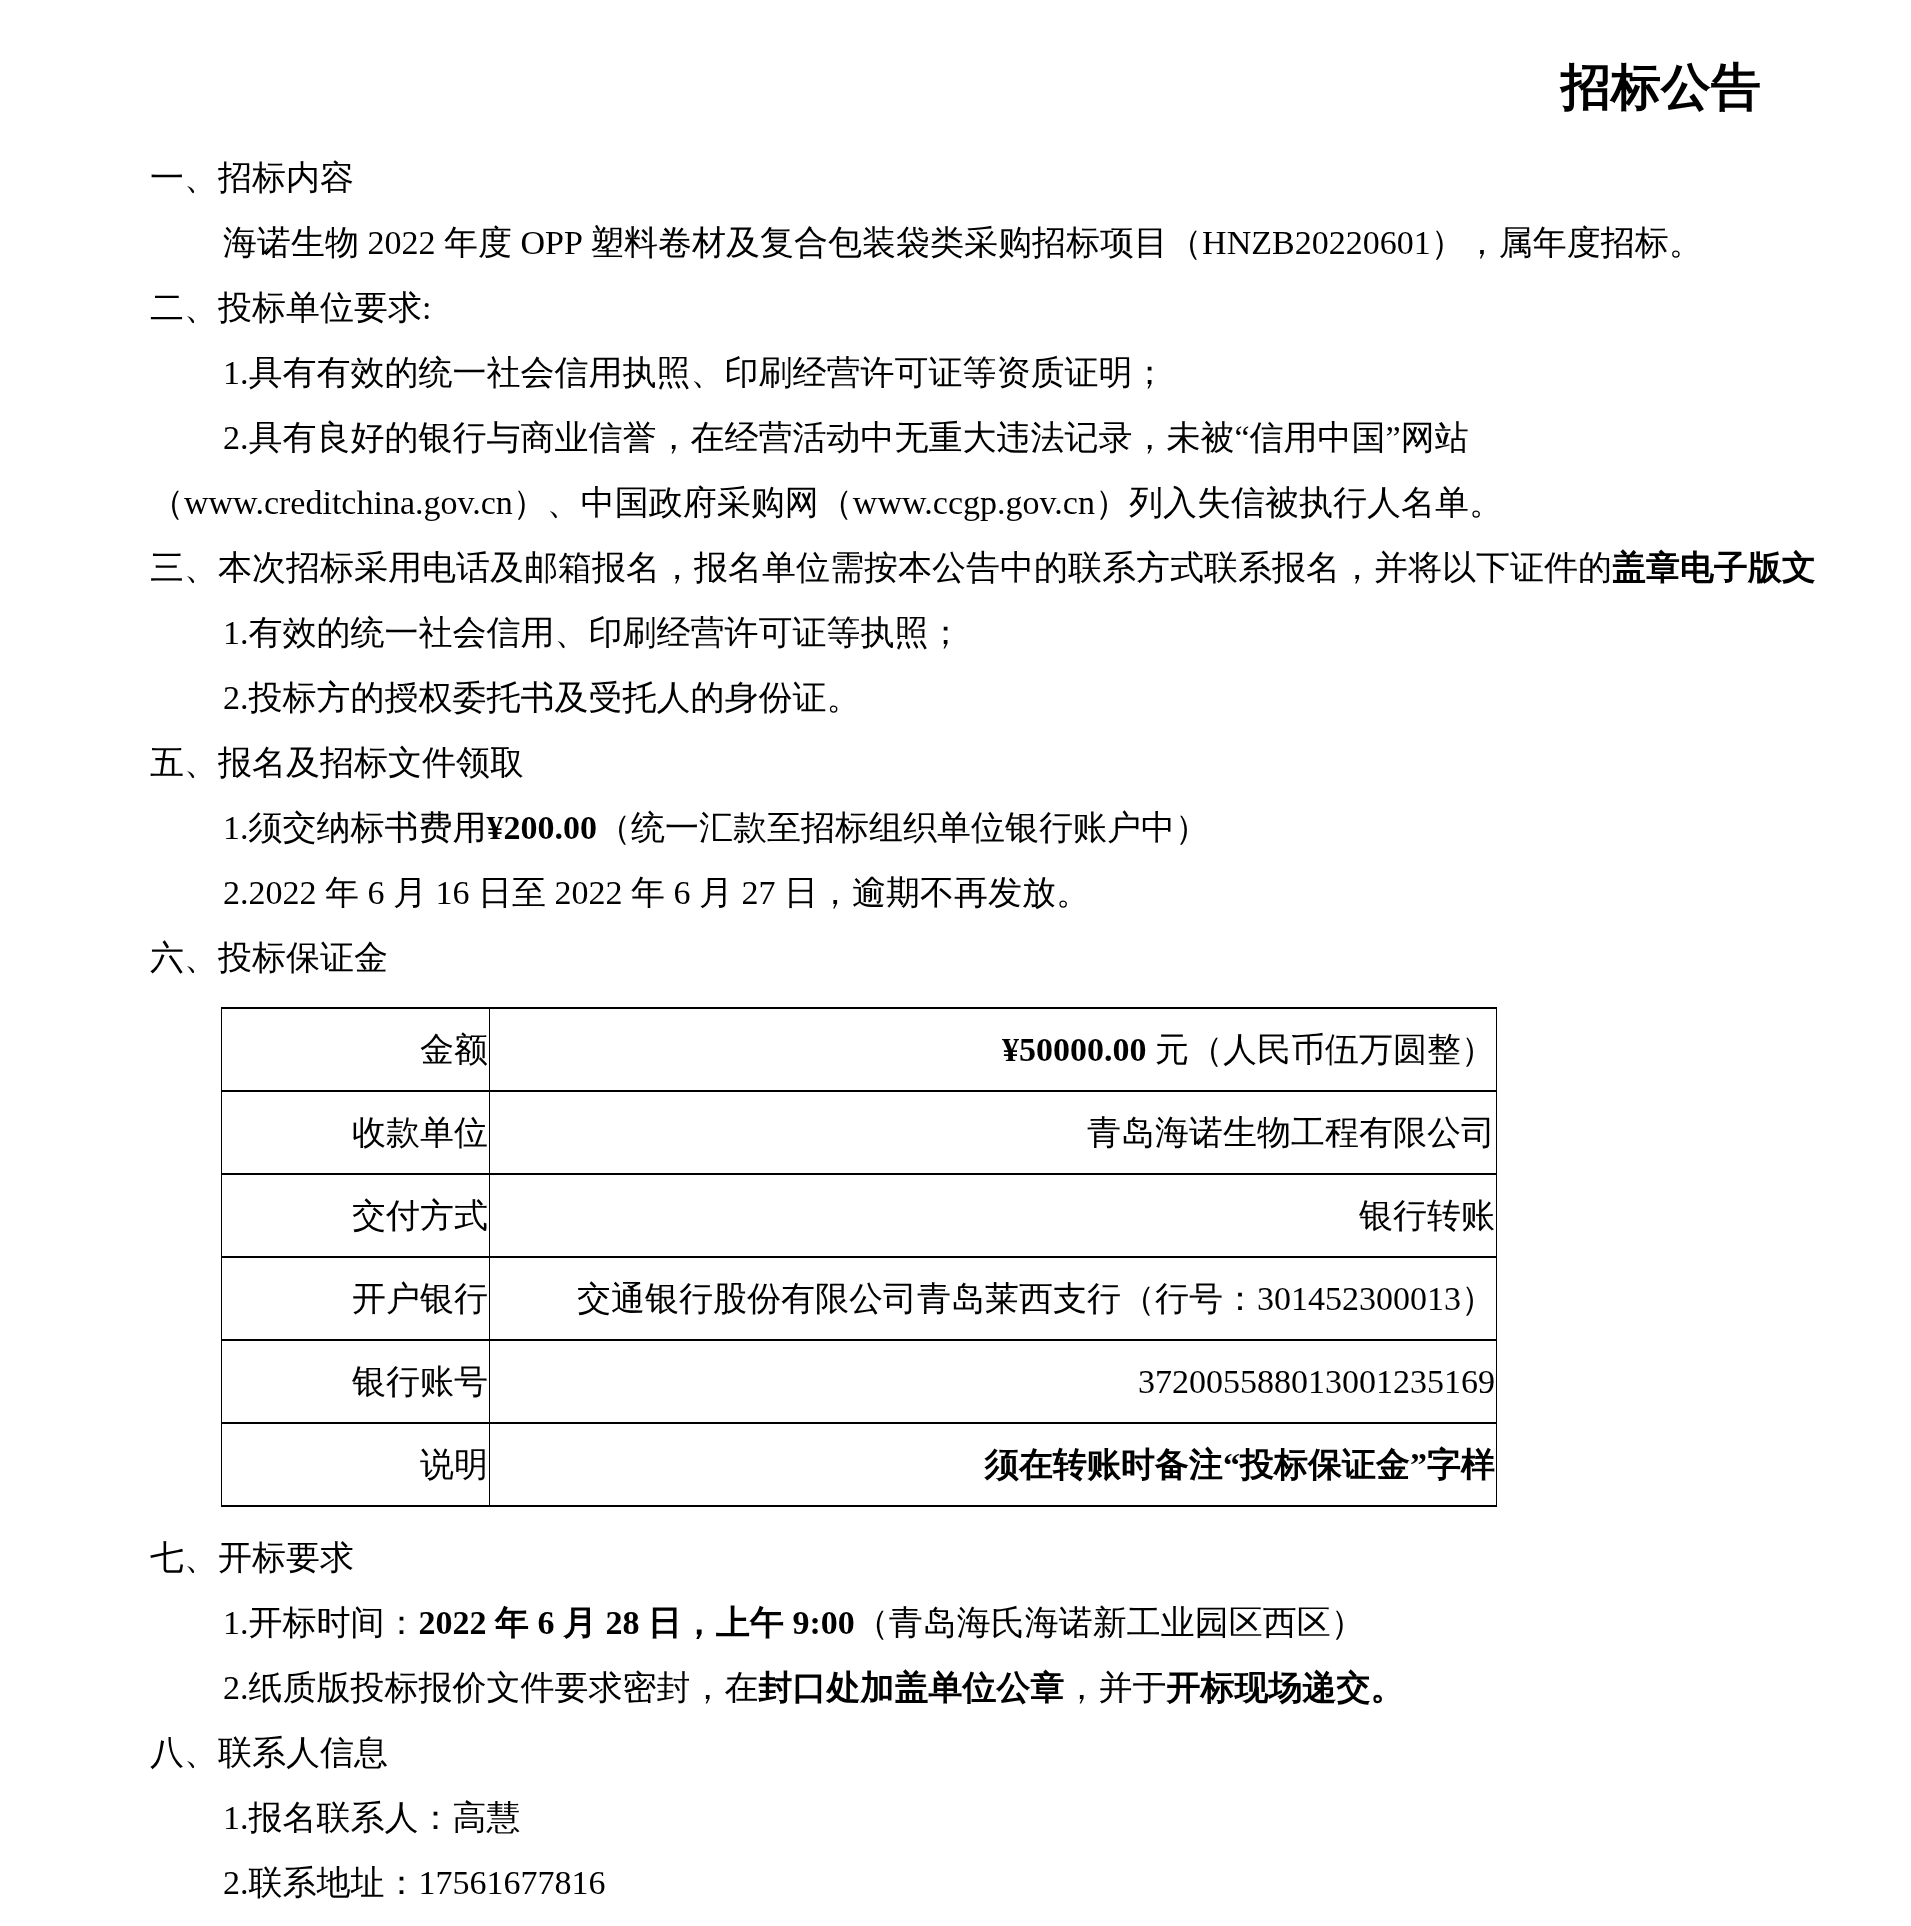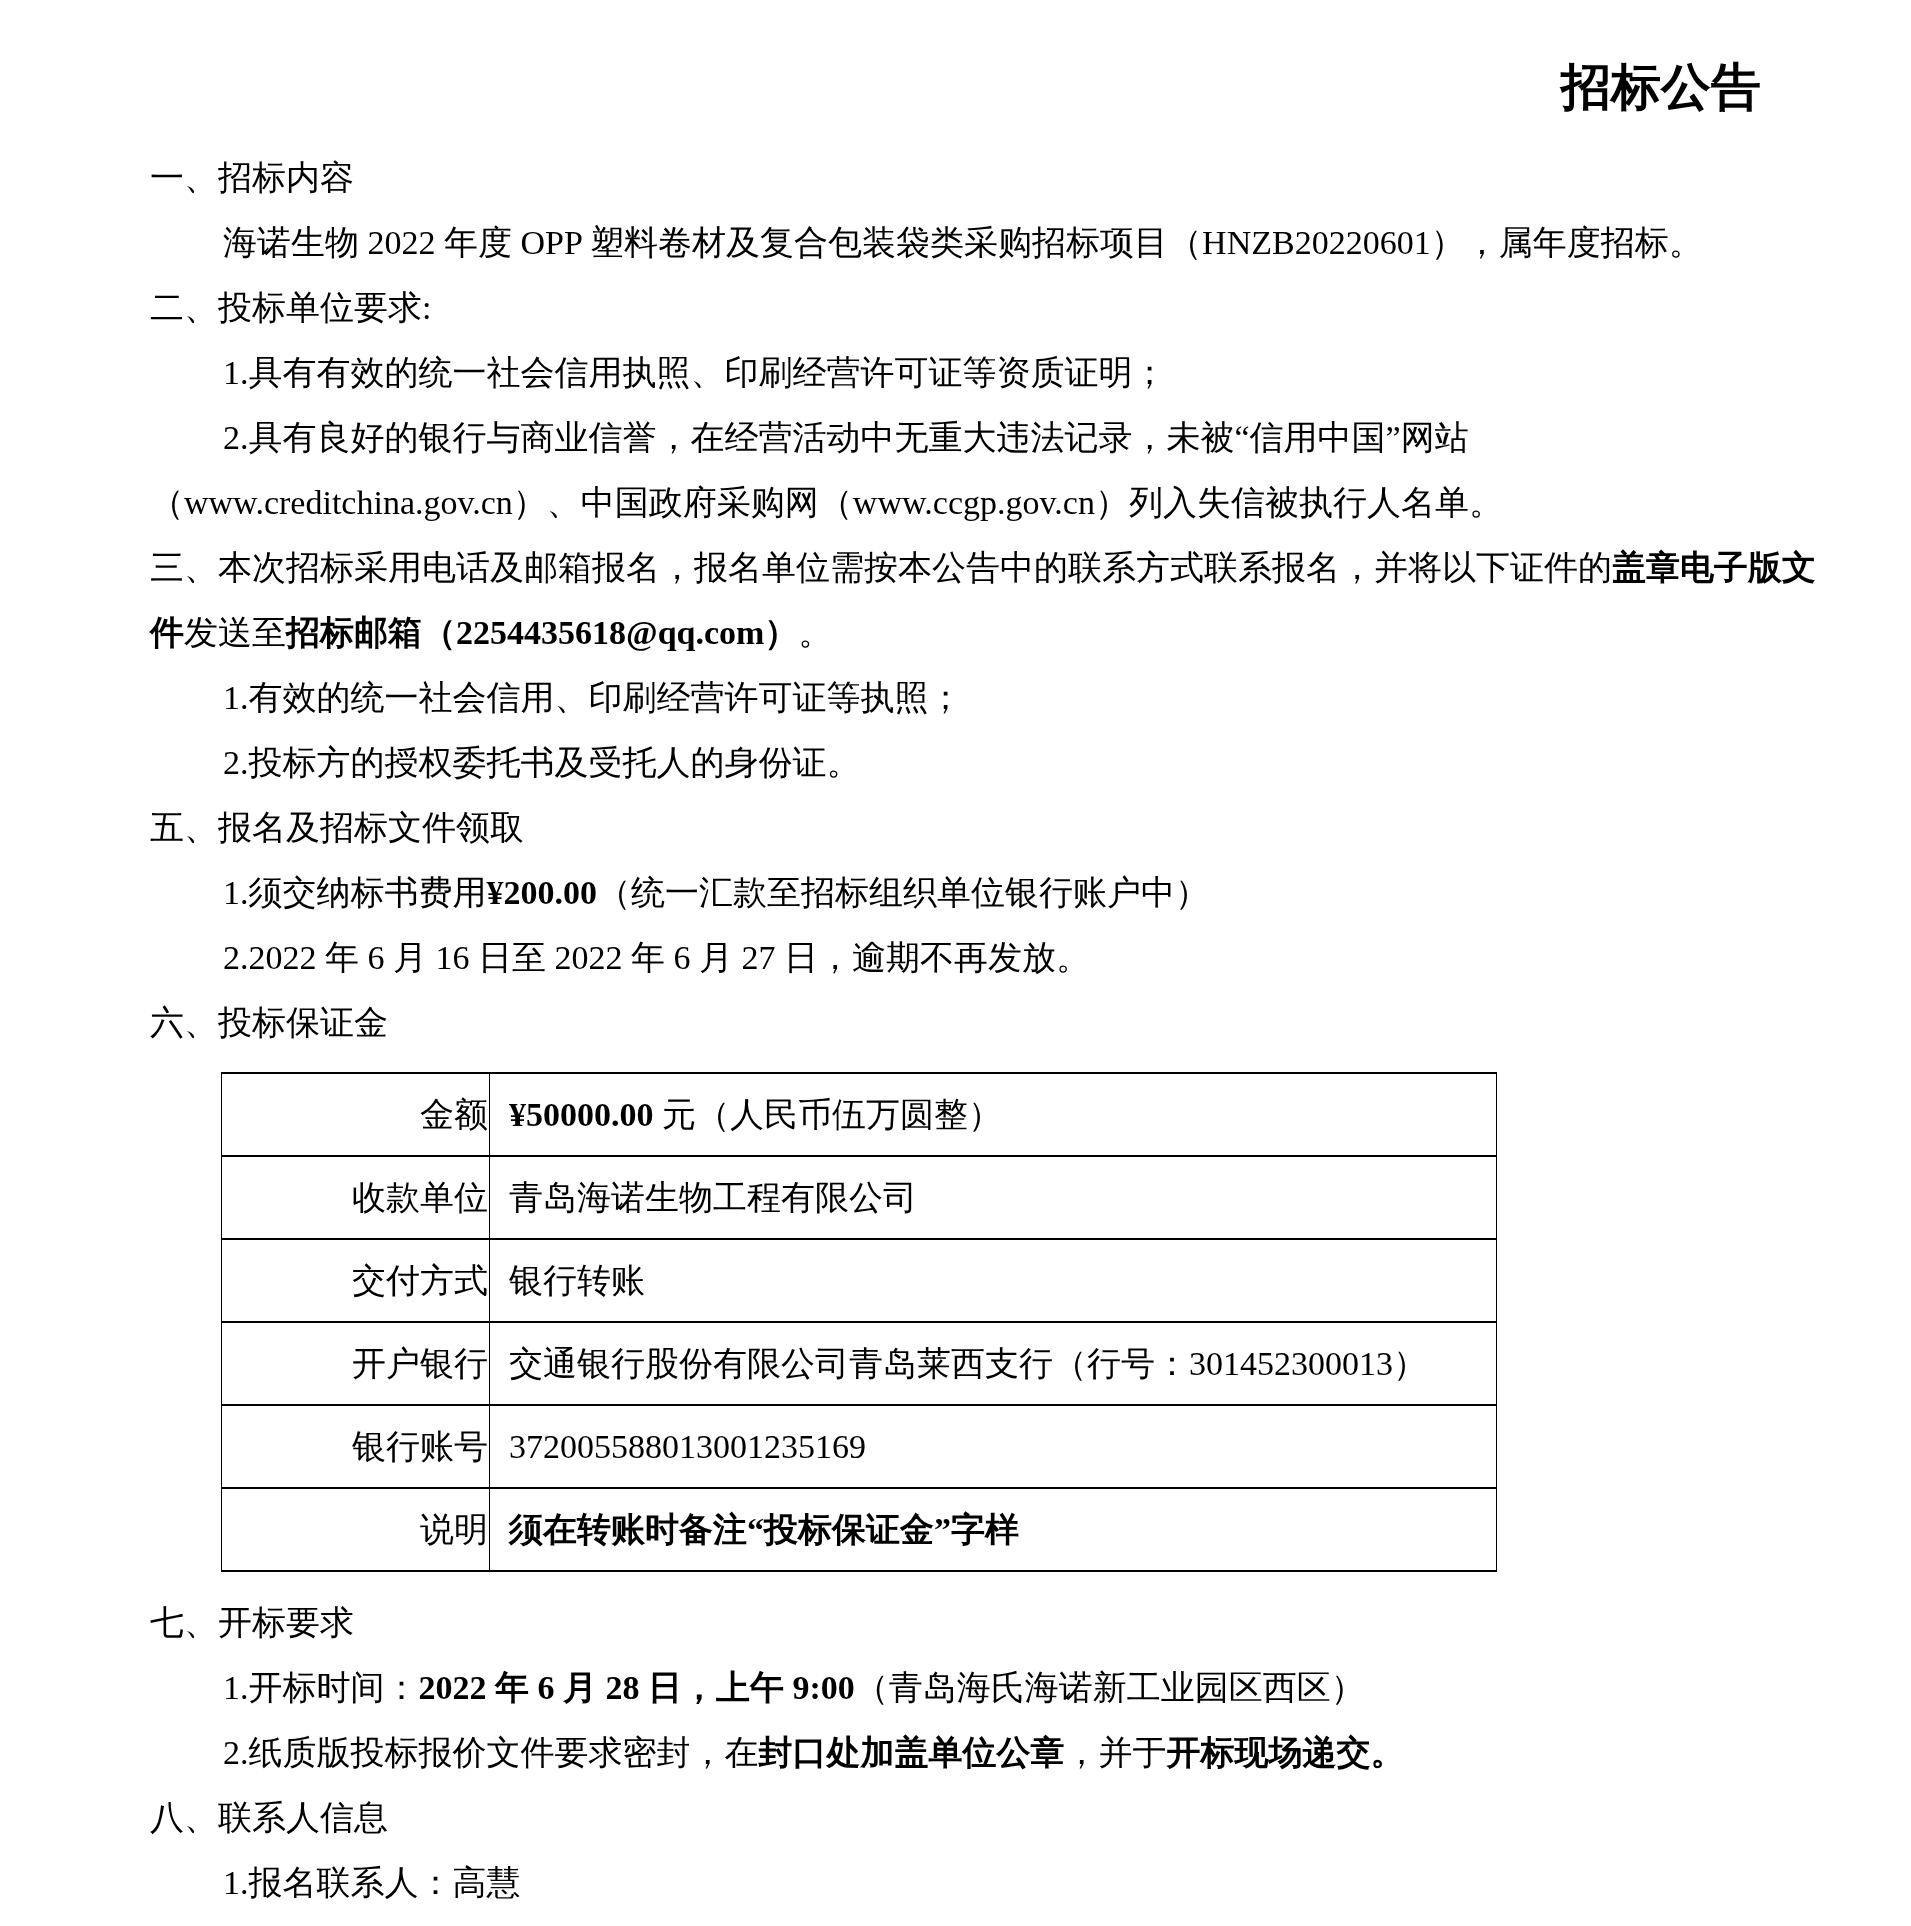--- a/index.html
+++ b/index.html
@@ -8,38 +8,37 @@
   .page{padding:58px 150px 0 150px;}
   .doc-title{font-size:50px;font-weight:700;text-align:right;line-height:58px;margin:0 0 29px 0;}
   .line{font-size:34px;line-height:65px;white-space:nowrap;}
   .line.indent{padding-left:73px;}
   .b{font-weight:700;}
   
   table.deposit{border-collapse:collapse;margin:17.3px 0 17.3px 71px;}
   table.deposit td{border:1.2px solid #000;border-top-width:2.3px;border-bottom-width:2.3px;
                    height:79px;font-size:34px;vertical-align:middle;}
   td.lbl{width:265px;text-align:right;}
-  td.val{width:986px;padding-left:19px;white-space:nowrap;}
+  td.val{width:986px;padding-left:19px;white-space:nowrap;text-align:right;}
 </style>
 </head>
 <body>
 
 <div class="page">
 
   <div class="doc-title">招标公告</div>
 
   <div>
     <div class="line"><span>一、招标内容</span></div>
     <div class="line indent"><span>海诺生物 2022 年度 OPP 塑料卷材及复合包装袋类采购招标项目（HNZB20220601），属年度招标。</span></div>
     <div class="line"><span>二、投标单位要求:</span></div>
     <div class="line indent"><span>1.具有有效的统一社会信用执照、印刷经营许可证等资质证明；</span></div>
     <div class="line indent"><span>2.具有良好的银行与商业信誉，在经营活动中无重大违法记录，未被“信用中国”网站</span></div>
     <div class="line"><span>（www.creditchina.gov.cn）、中国政府采购网（www.ccgp.gov.cn）列入失信被执行人名单。</span></div>
     <div class="line"><span>三、本次招标采用电话及邮箱报名，报名单位需按本公告中的联系方式联系报名，并将以下证件的</span><span class="b">盖章电子版文</span></div>
-    <div class="line"><span class="b">件</span><span>发送至</span><span class="b">招标邮箱</span><span class="b">（2254435618@qq.com）</span><span>。</span></div>
     <div class="line indent"><span>1.有效的统一社会信用、印刷经营许可证等执照；</span></div>
     <div class="line indent"><span>2.投标方的授权委托书及受托人的身份证。</span></div>
     <div class="line"><span>五、报名及招标文件领取</span></div>
     <div class="line indent"><span>1.须交纳标书费用</span><span class="b">¥200.00</span><span>（统一汇款至招标组织单位银行账户中）</span></div>
     <div class="line indent"><span>2.2022 年 6 月 16 日至 2022 年 6 月 27 日，逾期不再发放。</span></div>
     <div class="line"><span>六、投标保证金</span></div>
   </div>
 
   <table class="deposit">
     <tbody>

